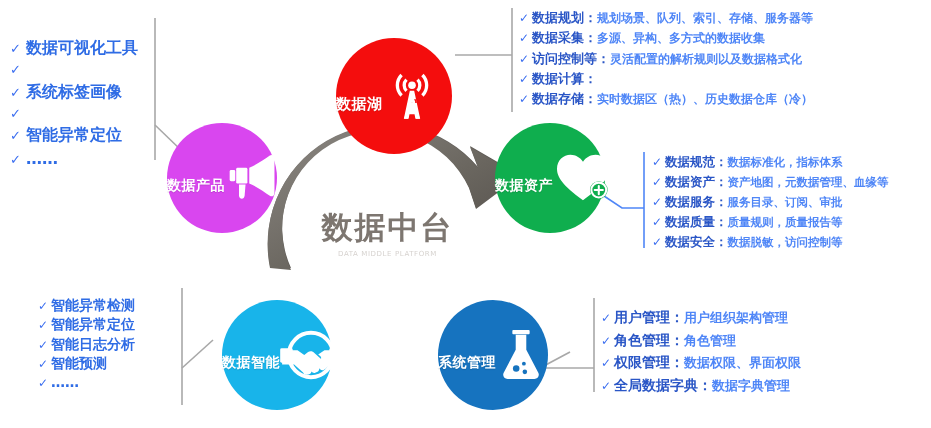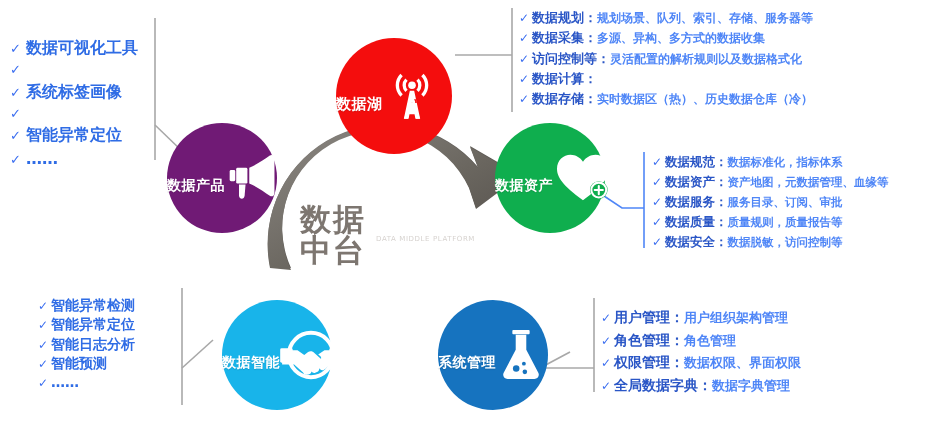--- a/index.html
+++ b/index.html
@@ -23,26 +23,26 @@
 
   #node-asset{left:495px;top:123px;width:110px;height:110px;background:#0fae4e;}
   #node-asset .nlabel{font-size:14px;margin-top:15px;}
 
   #node-sys{left:438px;top:300px;width:110px;height:110px;background:#1673bf;}
   #node-sys .nlabel{font-size:14px;margin-top:16px;}
 
   #node-intel{left:222px;top:300px;width:110px;height:110px;background:#18b4ea;}
   #node-intel .nlabel{font-size:14px;margin-top:16px;}
 
-  #node-prod{left:167px;top:123px;width:110px;height:110px;background:#701a75;}
+  #node-prod{left:167px;top:123px;width:110px;height:110px;background:#d946ef;}
   #node-prod .nlabel{font-size:14px;margin-top:15px;}
 
   
   .center-wrap{position:absolute;left:300px;top:200px;width:175px;height:70px;
-        display:flex;flex-direction:row;align-items:center;justify-content:center;}
+        display:flex;flex-direction:column;align-items:center;justify-content:center;}
   .center-title{font-size:31px;font-weight:bold;color:#7d7670;letter-spacing:2px;
         line-height:1;}
   .center-sub{font-size:7px;color:#cfcac6;letter-spacing:.6px;margin-top:7px;
         filter:blur(.7px);opacity:.85;white-space:nowrap;}
 
   
   .tblock{position:absolute;}
   .trow{display:flex;align-items:baseline;white-space:nowrap;line-height:1.32;}
   .ck{color:#3b6ef0;font-size:12px;margin-right:3px;font-weight:bold;}
   .k{font-weight:bold;}

